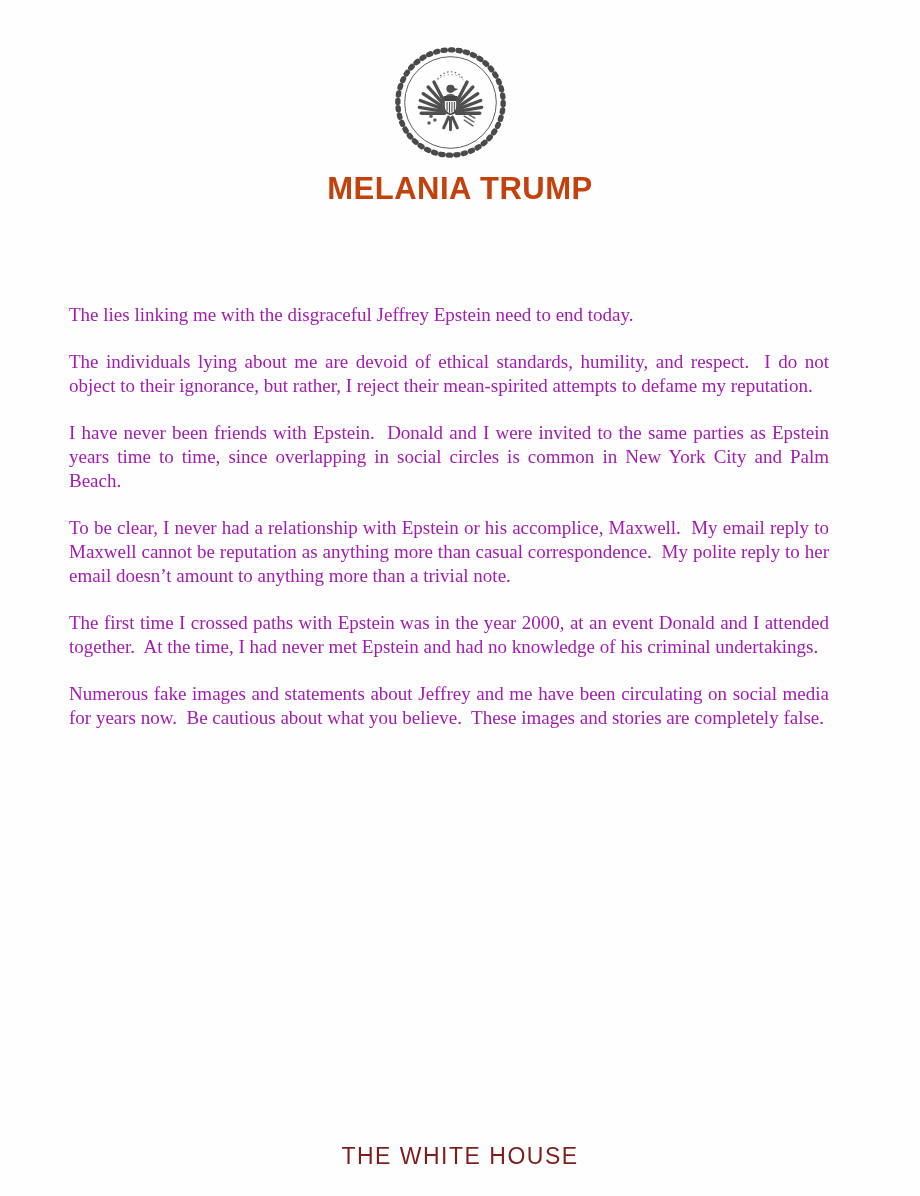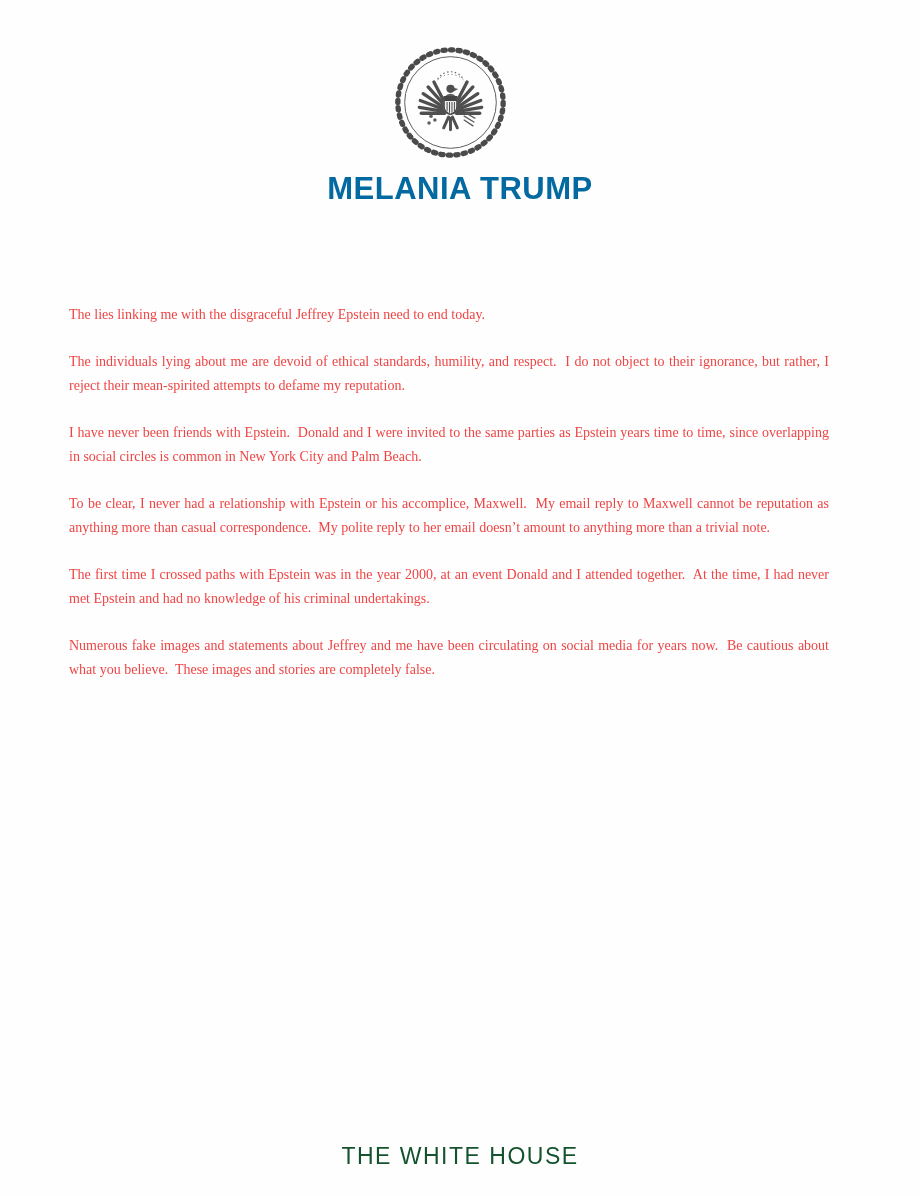--- a/index.html
+++ b/index.html
@@ -15,38 +15,38 @@
   }
   .seal {
     position: absolute; top: 44px; left: 392px;
     width: 117px; height: 117px;
   }
   .name {
     position: absolute; top: 172px; left: 0; width: 920px;
     text-align: center;
     font-family: "Liberation Sans", "DejaVu Sans", sans-serif;
     font-weight: 700; font-size: 31px; letter-spacing: 0.5px;
-    color: #0369a1; line-height: 34px;
+    color: #c2410c; line-height: 34px;
   }
   .content {
     position: absolute; top: 303px; left: 69px; width: 760px;
   }
   .content p {
     margin: 0 0 23px 0;
-    font-size: 14px; line-height: 24px;
+    font-size: 19px; line-height: 24px;
     text-align: justify; text-justify: inter-word;
     white-space: pre-wrap;
-    color: #ef4444;
+    color: #a21caf;
   }
   .footer {
     position: absolute; top: 1142px; left: 0; width: 920px;
     text-align: center;
     font-family: "Liberation Sans", "DejaVu Sans", sans-serif;
     font-weight: 400; font-size: 23px; letter-spacing: 1.5px;
-    color: #14532d; line-height: 28px;
+    color: #7f1d1d; line-height: 28px;
   }
 </style>
 </head>
 <body>
 
 <div class="page">
 
   <svg class="seal" viewBox="0 0 120 120" aria-hidden="true">
 
     <circle cx="60" cy="60" r="54" fill="none" stroke="#4a4a4a" stroke-width="5.5" stroke-dasharray="2.2 5.5" stroke-linecap="round"></circle>

